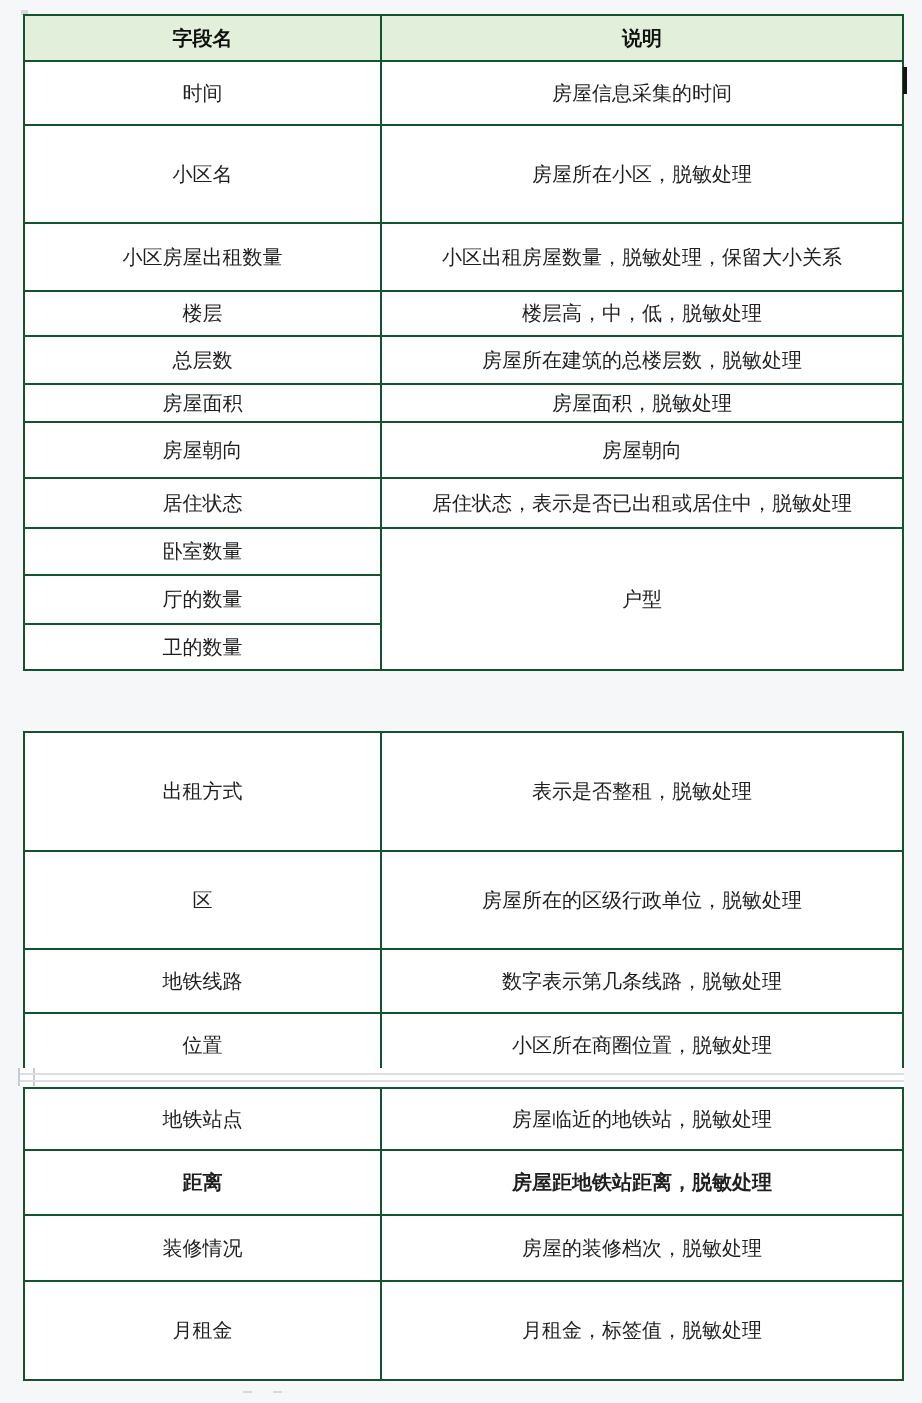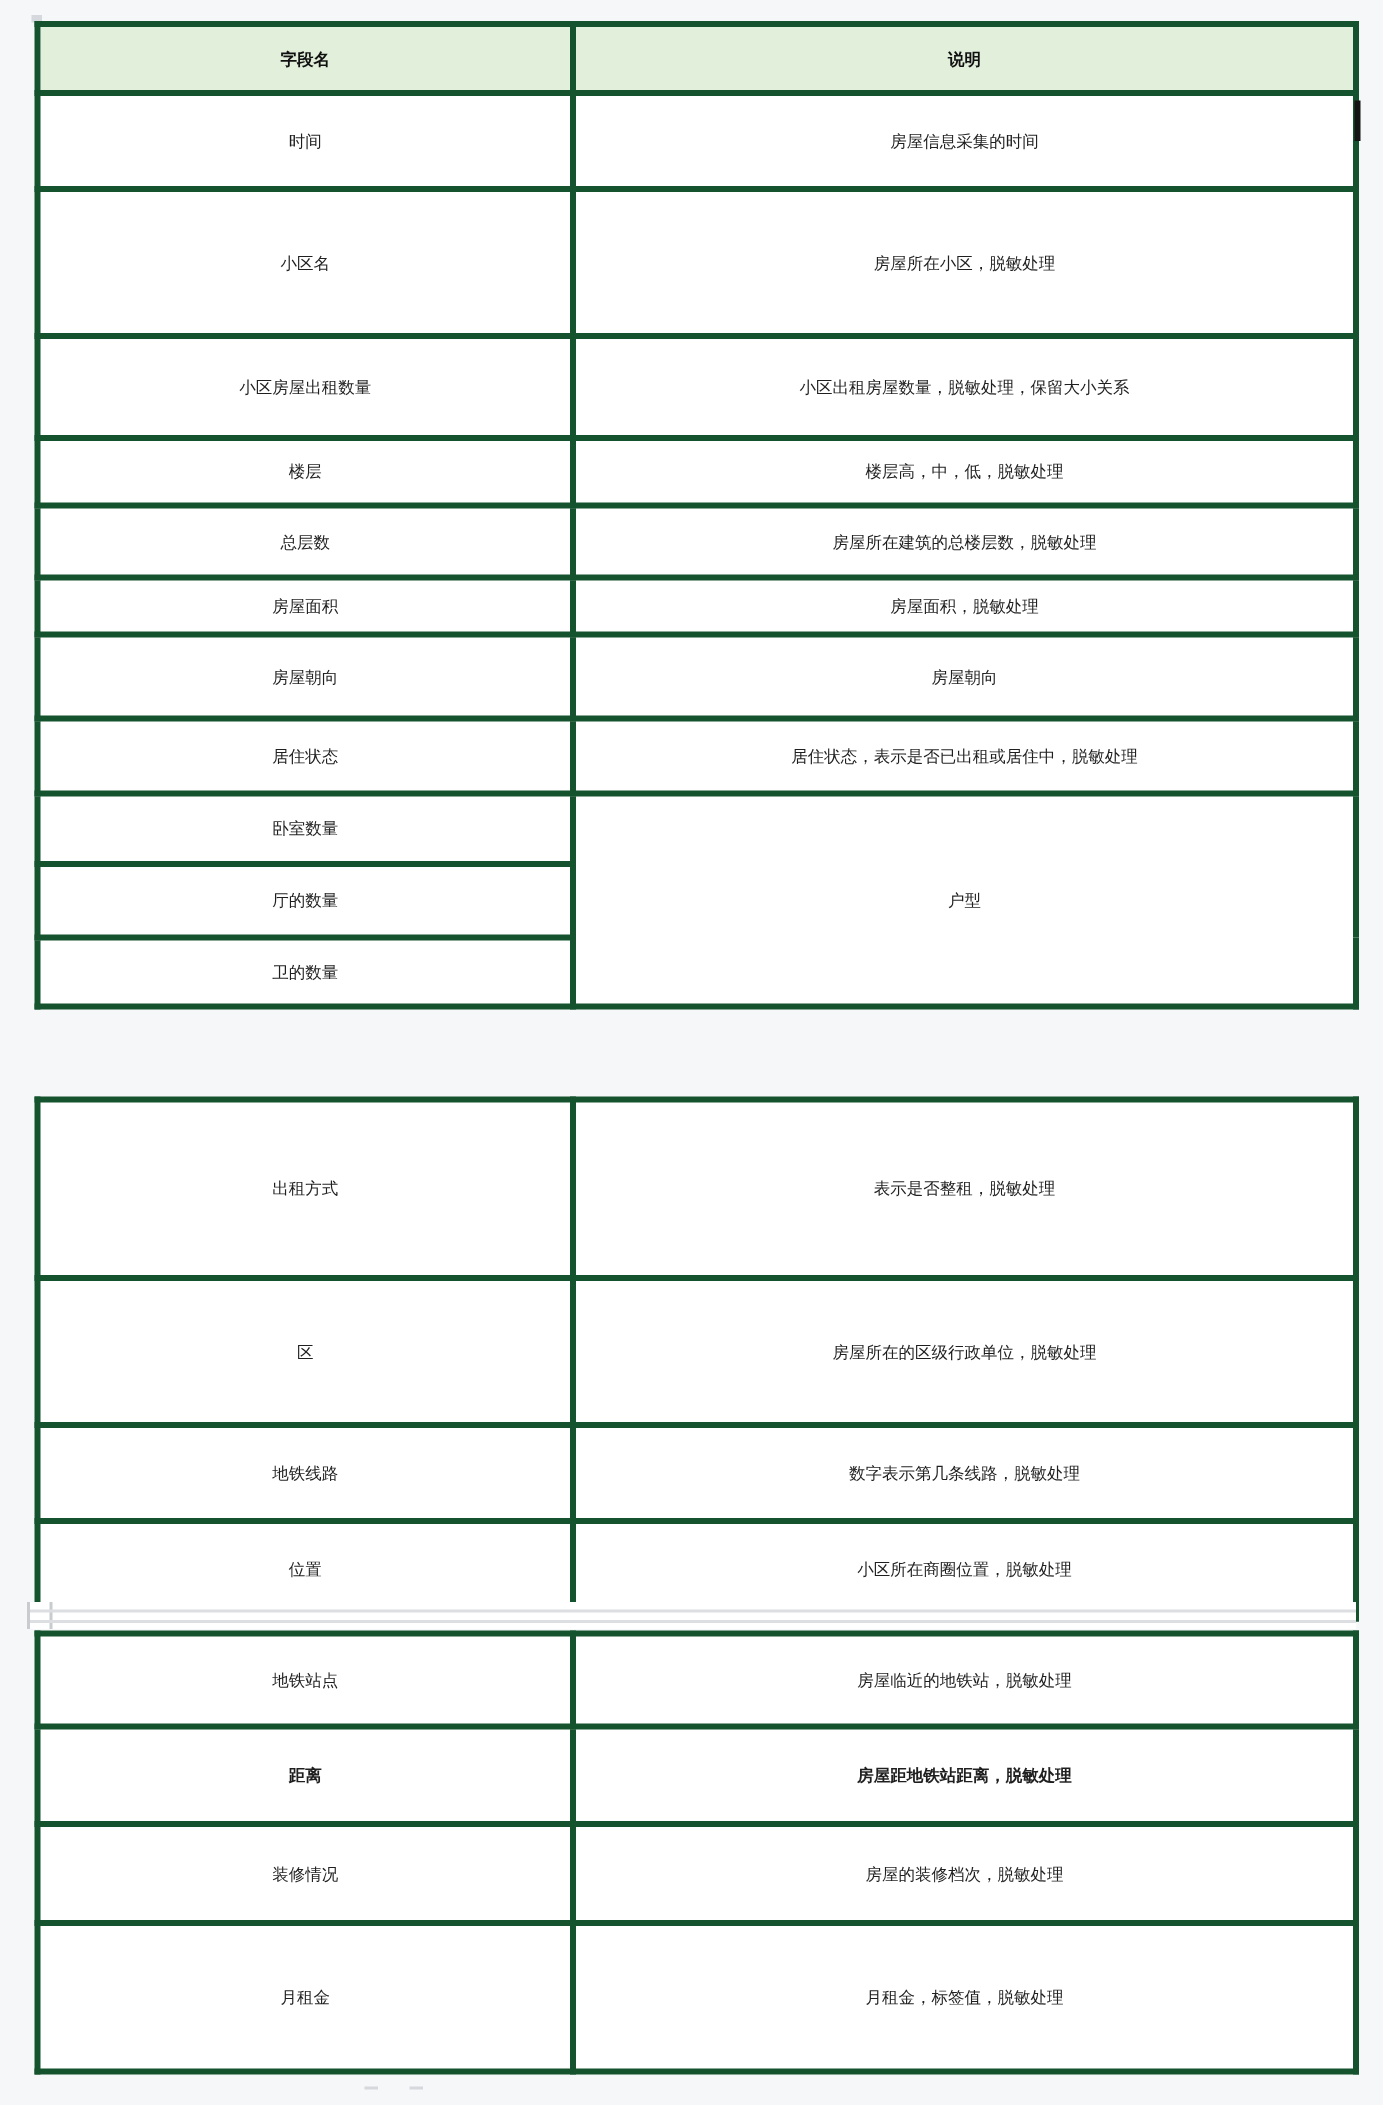--- a/index.html
+++ b/index.html
@@ -13,24 +13,24 @@
   }
   .doc-table {
     position: absolute;
     left: 23px;
     width: 879px;
     border-collapse: collapse;
     table-layout: fixed;
     background: #ffffff;
   }
   .doc-table td, .doc-table th {
-    border: 4px solid #14532d;
+    border: 2px solid #14532d;
     text-align: center;
     vertical-align: middle;
-    font-size: 11px;
+    font-size: 20px;
     padding: 0 6px;
     overflow: hidden;
     white-space: nowrap;
   }
   .doc-table th {
     background: #e2efda;
     font-weight: bold;
     color: #111111;
   }
   #table1 { top: 14px; }

